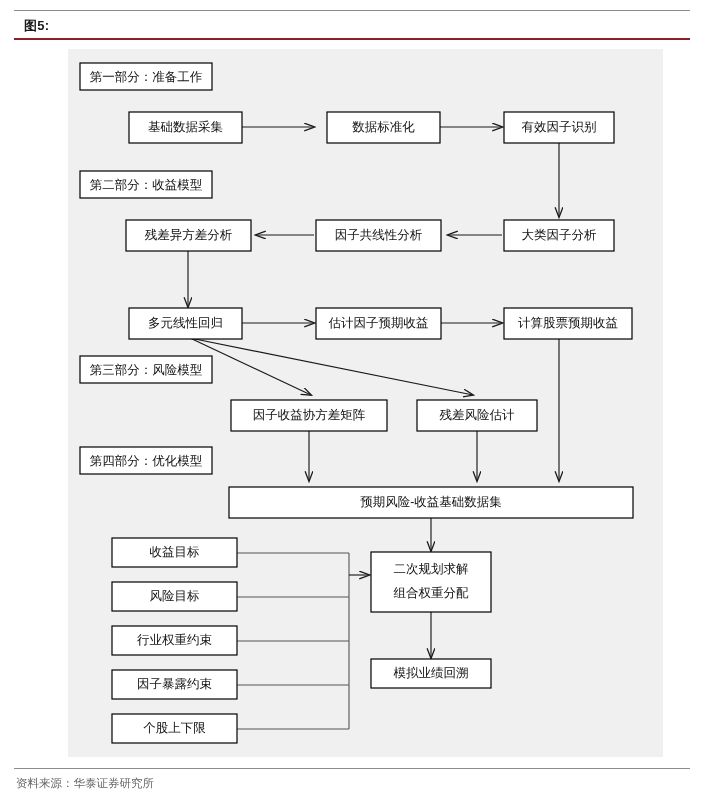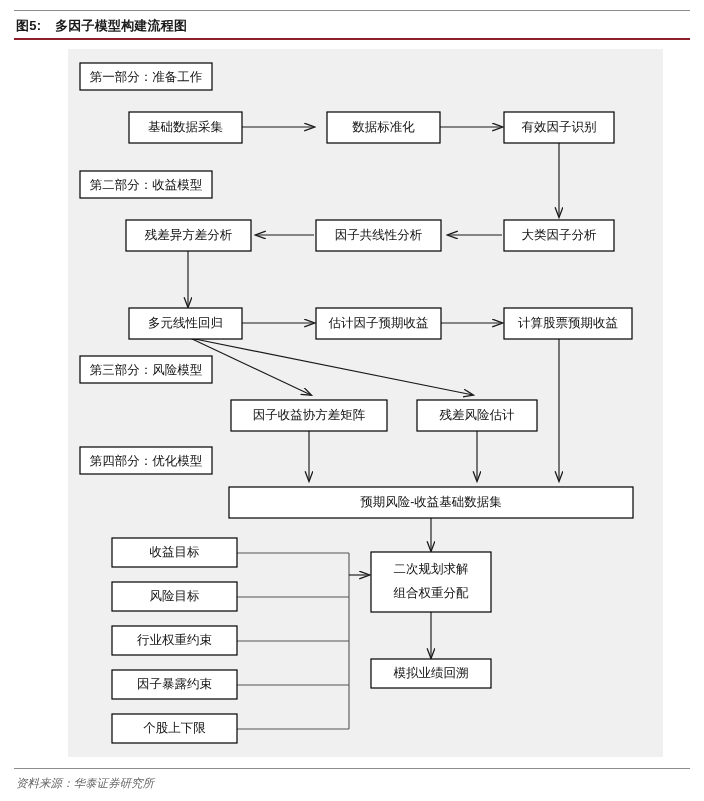--- a/index.html
+++ b/index.html
@@ -31,21 +31,21 @@
   .title-rule-bottom {
     position: absolute;
     left: 14px;
     top: 38px;
     width: 676px;
     height: 2px;
     background: #8d1f2b;
   }
   .fig-title {
     position: absolute;
-    left: 16px;
+    left: 24px;
     top: 15px;
     height: 22px;
     display: flex;
     align-items: center;
     gap: 14px;
     font-size: 13px;
     font-weight: bold;
     color: #1a1a1a;
     letter-spacing: 0.2px;
     white-space: nowrap;
@@ -104,35 +104,33 @@
     top: 768px;
     width: 676px;
     height: 1px;
     background: #8c8c8c;
   }
   .source-note {
     position: absolute;
     left: 16px;
     top: 776px;
     font-size: 11.5px;
-    font-style: italic;
     color: #666666;
     white-space: nowrap;
   }
 </style>
 </head>
 <body>
 
 <div class="page">
 
   <div class="title-rule-top"></div>
 
   <div class="fig-title">
     <span class="fig-label">图5:</span>
-    <span class="fig-text">多因子模型构建流程图</span>
   </div>
 
   <div class="title-rule-bottom"></div>
 
   <div class="chart-area">
     <svg viewBox="0 0 595 708" xmlns="http://www.w3.org/2000/svg">
       <defs>
         <marker id="arrow" markerWidth="10" markerHeight="10" refX="8.5" refY="3.4" orient="auto" markerUnits="strokeWidth">
           <path d="M0,0 L9,3.4 L0,6.8" fill="none" stroke="#1a1a1a" stroke-width="1.1"></path>
         </marker>

